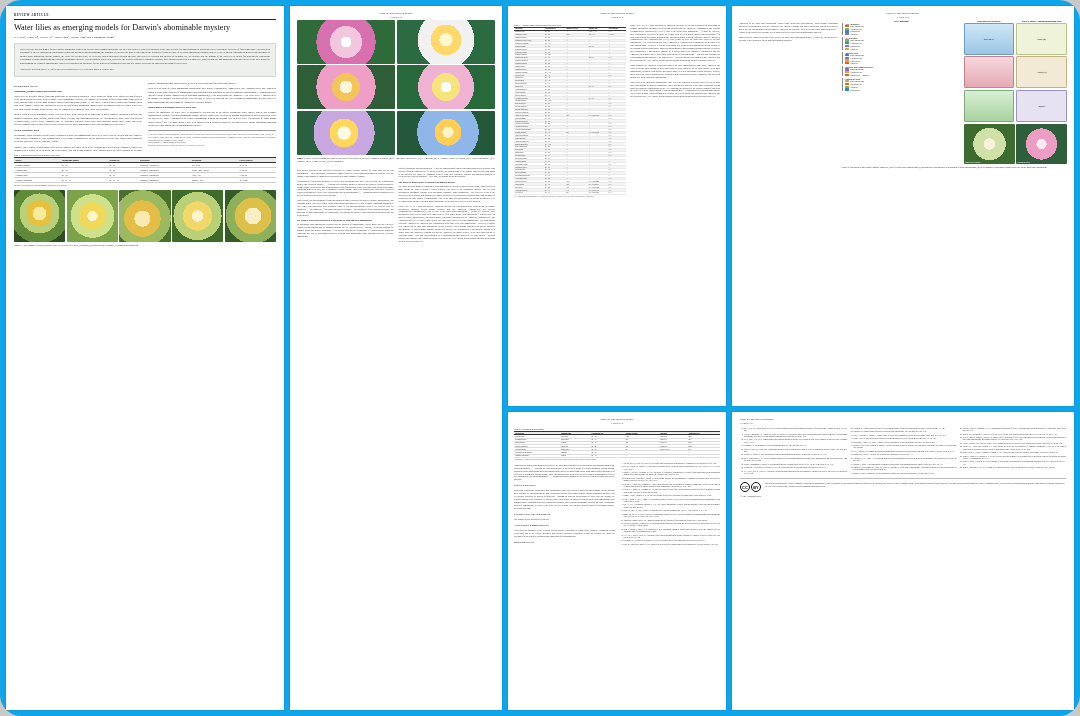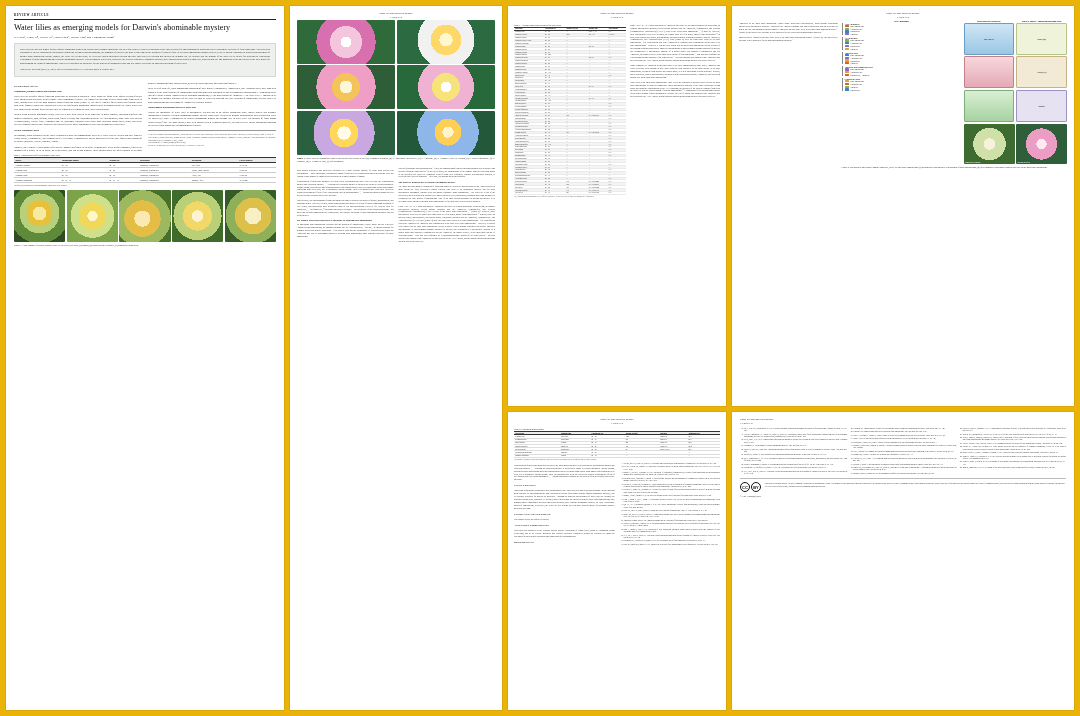--- a/index.html
+++ b/index.html
@@ -1,17 +1,17 @@
 <!DOCTYPE html>
 <html><head>
 <meta charset="utf-8">
 <style>
   html,body{margin:0;padding:0;background:#c9c9c9;}
   body{font-family:"Liberation Serif", serif;}
-  .page-wrap{width:1080px;height:716px;position:relative;background:#eab308;overflow:hidden;}
+  .page-wrap{width:1080px;height:716px;position:relative;background:#0ea5e9;overflow:hidden;border-radius:21px;}
   .sheet{position:absolute;background:#ffffff;box-shadow:0 0 1px rgba(0,0,0,.35);overflow:hidden;}
 
   
   .rh{font-size:2.6px;text-align:center;color:#333;line-height:1.5;}
   .rh .ttl{font-style:italic;}
   .tiny{font-size:2.3px;line-height:1.45;color:#222;text-align:justify;}
   .tiny2{font-size:2.1px;line-height:1.4;color:#222;text-align:justify;}
   .sec-h{font-size:2.7px;font-weight:bold;letter-spacing:.2px;margin:3px 0 1px;color:#111;}
   .cap{font-size:2.2px;line-height:1.35;color:#222;text-align:justify;}
   .cap b{font-weight:bold;}

